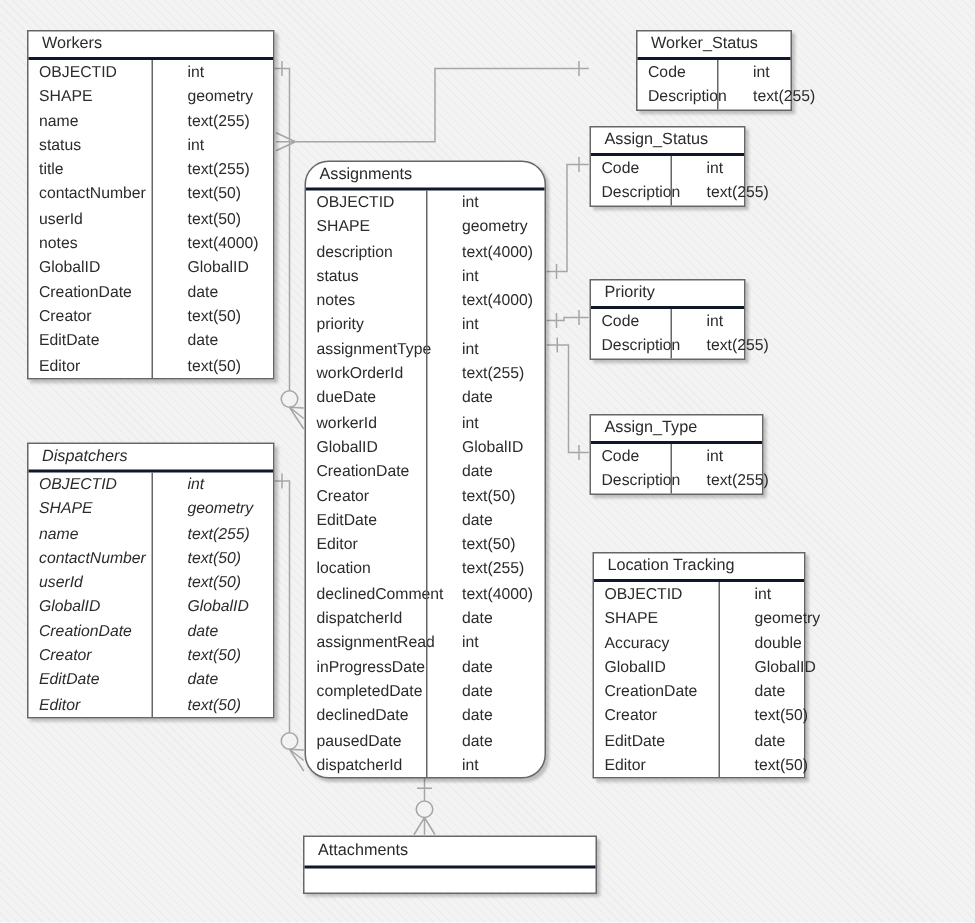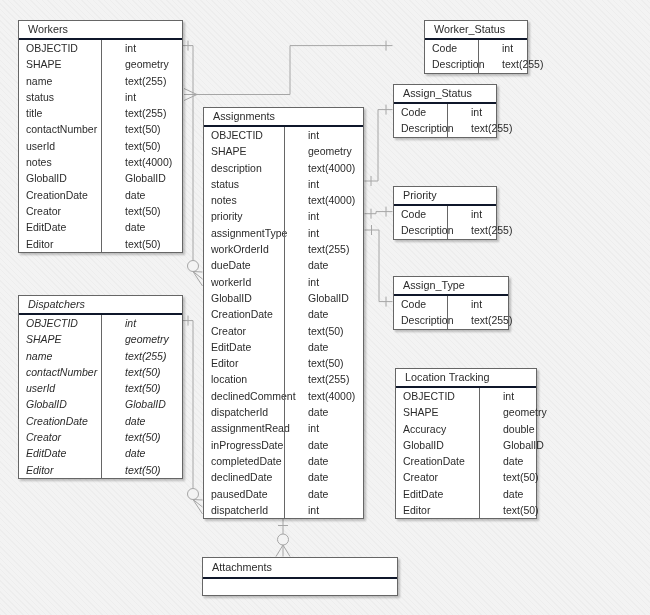--- a/index.html
+++ b/index.html
@@ -23,21 +23,21 @@
   .tbody{display:flex;align-items:stretch;}
   .col-names{flex:0 0 auto;box-sizing:border-box;}
   .col-types{flex:1 1 auto;border-left:1px solid #666;box-sizing:border-box;padding-left:16px;}
   .frow{
     height:16.3px;line-height:16.4px;font-size:10.5px;
     padding-left:7px;white-space:nowrap;overflow:visible;
   }
   
   #t-workers{left:18px;top:20px;width:165px;}   #t-workers .col-names{width:82px;}
   #t-dispatchers{left:18px;top:295px;width:165px;font-style:italic;} #t-dispatchers .col-names{width:82px;}
-  #t-assignments{left:203px;top:107px;width:161px;} #t-assignments .col-names{width:80px;}
+  #t-assignments{left:203px;top:107px;width:161px;border-radius:16px;} #t-assignments .col-names{width:80px;}
   #t-worker-status{left:393px;top:20px;width:104px;margin-left:31px;} #t-worker-status .col-names{width:53px;}
   #t-assign-status{left:393px;top:84px;width:104px;} #t-assign-status .col-names{width:53px;}
   #t-priority{left:393px;top:186px;width:104px;} #t-priority .col-names{width:53px;}
   #t-assign-type{left:393px;top:276px;width:116px;} #t-assign-type .col-names{width:53px;}
   #t-location-tracking{left:395px;top:368px;width:142px;} #t-location-tracking .col-names{width:83px;}
   #t-attachments{left:202px;top:557px;width:196px;}
   #t-attachments .thead{height:19px;line-height:19px;}
   #t-attachments .tbody{height:16px;}
   #t-attachments .col-types{border-left:none;}
   .note-wrap{position:absolute;z-index:2;filter:drop-shadow(2px 2px 1.5px rgba(0,0,0,0.28));left:0;top:0;}

